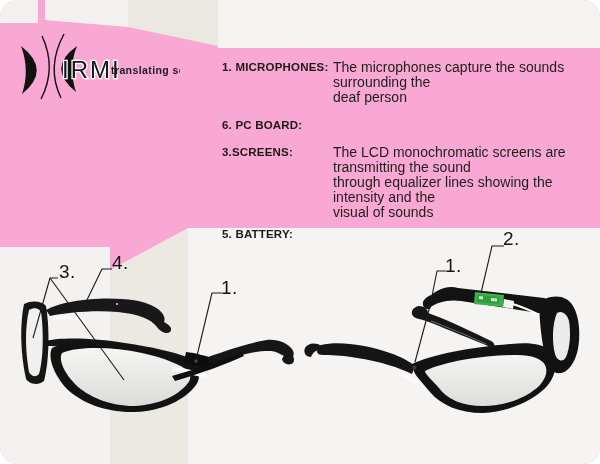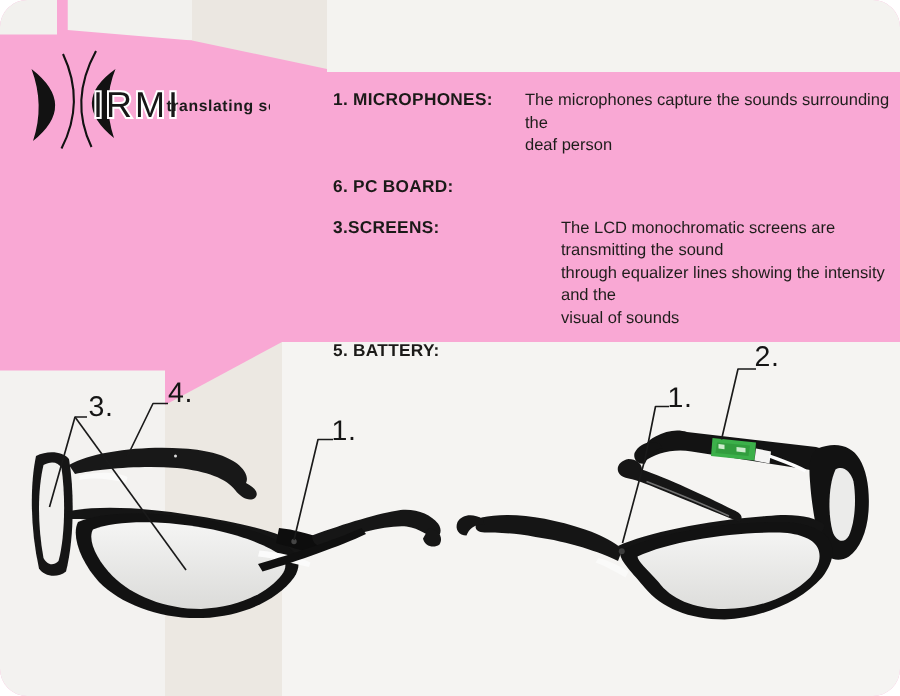--- a/index.html
+++ b/index.html
@@ -23,29 +23,28 @@
   }
   .logo-tagline{
     font-family:"Liberation Sans", sans-serif;font-size:10.5px;font-weight:700;
     letter-spacing:0.4px;fill:#1b1b1b;
   }
 
   .legend{position:absolute;left:222px;top:60px;width:376px;}
   .legend-row{display:flex;align-items:flex-start;}
   .legend-row:nth-child(1){margin-bottom:13px;}
   .legend-row:nth-child(2){margin-bottom:12px;}
-  .legend-row:nth-child(3){margin-bottom:7px;gap:24px;}
+  .legend-row:nth-child(3){margin-bottom:7px;}
   .legend-term{
     width:111px;flex:0 0 111px;font-size:11.5px;font-weight:700;line-height:15px;
     letter-spacing:0.2px;color:#1b1a18;
   }
   .legend-desc{
-    flex:1;font-size:11px;font-weight:500;line-height:15px;color:#1e1d1b;
+    flex:1;font-size:14px;font-weight:500;line-height:15px;color:#1e1d1b;
     white-space:pre-line;
-    margin-left:17px;
   }
 
   .photo-svg{position:absolute;}
   .photo-left{left:8px;top:288px;width:292px;height:166px;}
   .photo-right{left:300px;top:270px;width:296px;height:180px;}
 
   .leaders{position:absolute;inset:0;width:600px;height:464px;pointer-events:none;}
 
   .callout{
     position:absolute;font-size:19px;font-weight:400;line-height:1;color:#151515;

